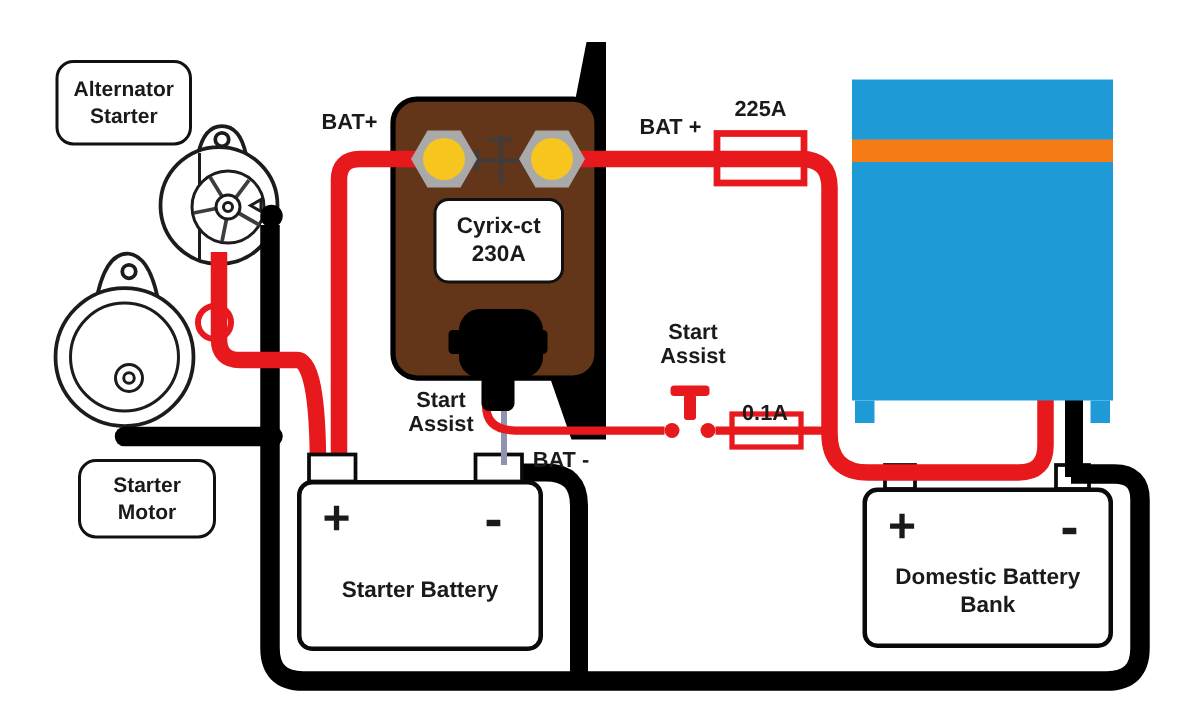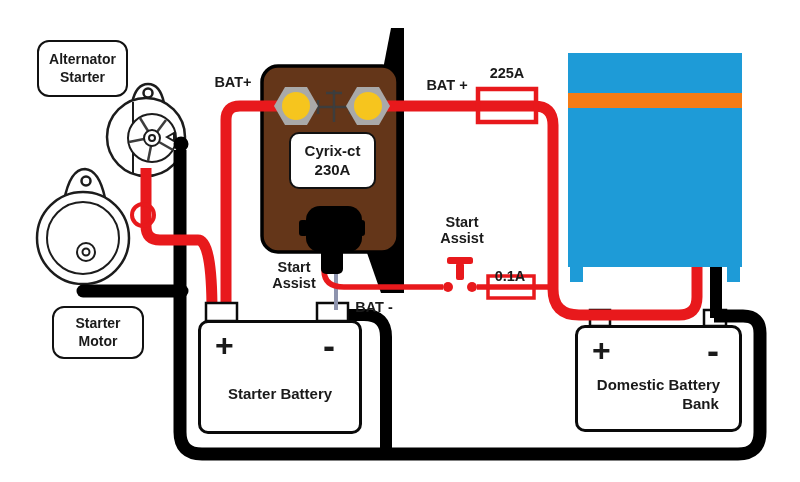--- a/index.html
+++ b/index.html
@@ -158,21 +158,21 @@
   <div class="abs battery" style="left:198px;top:320px;width:164px;height:114px;">
     <div class="plus" style="left:14px;top:6px;">+</div>
     <div class="minus" style="right:24px;top:12px;">-</div>
     <div class="bat-name" style="top:62px;">Starter Battery</div>
   </div>
 
   <div class="abs battery" style="left:575px;top:325px;width:167px;height:107px;">
     <div class="plus" style="left:14px;top:6px;">+</div>
     <div class="minus" style="right:20px;top:12px;">-</div>
     <div class="bat-name" style="top:48px;">Domestic Battery</div>
-    <div class="bat-name" style="top:67px;padding-left:42px;">Bank</div>
+    <div class="bat-name" style="top:67px;">Bank</div>
   </div>
 
   <div class="ann" style="left:203px;top:74px;width:60px;">BAT+</div>
   <div class="ann" style="left:405px;top:77px;width:60px;padding-left:12px;">BAT +</div>
   <div class="ann" style="left:481px;top:65px;width:52px;">225A</div>
   <div class="ann" style="left:485px;top:252px;width:50px;margin-top:16px;">0.1A</div>
   <div class="ann" style="left:347px;top:299px;width:54px;">BAT -</div>
 
   <div class="ann" style="left:430px;top:214px;width:64px;">
     <div>Start</div>

